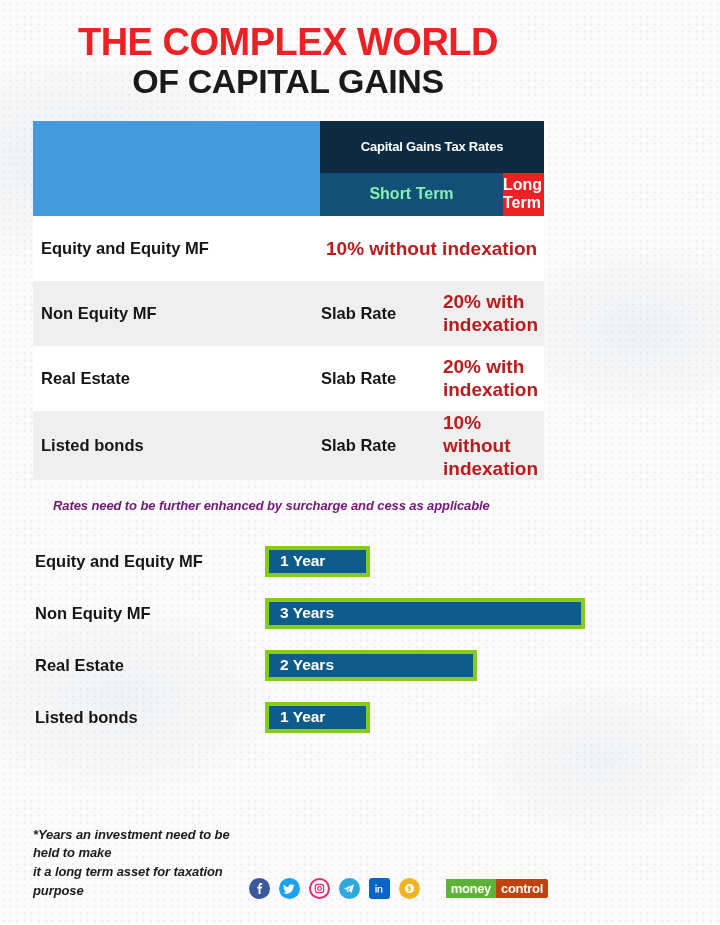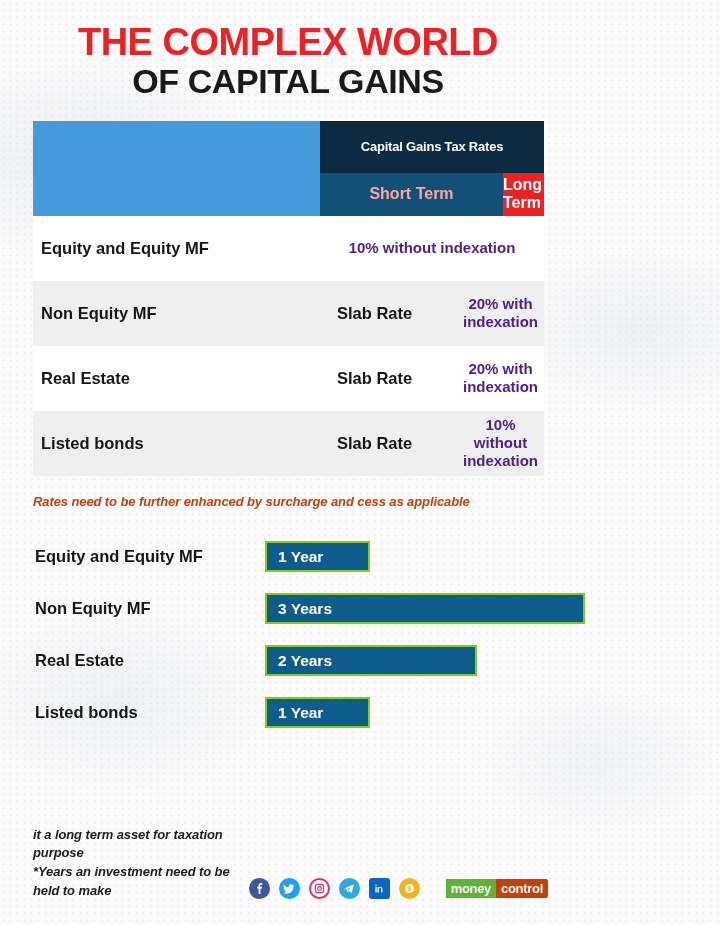--- a/index.html
+++ b/index.html
@@ -83,21 +83,21 @@
     letter-spacing: -0.2px;
   }
   .t-head-row2 { display: flex; height: 43px; }
   .t-head-blank2 {
     width: 287px;
     background: #459ADC;
   }
   .t-head-short {
     width: 183px;
     background: #125077;
-    color: #fca5a5;
+    color: #86efac;
     font-size: 16px;
     font-weight: bold;
     display: flex;
     align-items: center;
     justify-content: center;
   }
   .t-head-long {
     flex: 1;
     background: #ED2024;
     color: #ffffff;
@@ -124,34 +124,34 @@
   }
   .t-c-short {
     width: 183px;
     text-align: center;
     font-size: 16.5px;
     font-weight: bold;
     color: #161616;
   }
   .t-c-long {
     flex: 1;
-    text-align: center;
-    font-size: 15px;
-    font-weight: bold;
-    color: #4c1d95;
+    text-align: left;
+    font-size: 19px;
+    font-weight: bold;
+    color: #b91c1c;
     line-height: 1.22;
     padding: 0 6px;
     box-sizing: border-box;
   }
   .table-note {
-    margin: 18px 0 0 0;
+    margin: 18px 0 0 20px;
     font-size: 13px;
     font-weight: bold;
     font-style: italic;
-    color: #c2410c;
+    color: #701a75;
     letter-spacing: -0.1px;
   }
 
   
   .sub-title-block { text-align: center; margin-top: 34px; }
   .sub-line1 {
     font-size: 25px;
     font-weight: bold;
     color: #ED2024;
     letter-spacing: -0.3px;
@@ -185,21 +185,21 @@
     flex: 1;
     position: relative;
     height: 31px;
   }
   .bar-fill {
     position: absolute;
     left: 0;
     top: 0;
     height: 31px;
     background: #0E5C8C;
-    border: 2px solid #84cc16;
+    border: 4px solid #84cc16;
     box-sizing: border-box;
     display: flex;
     align-items: center;
   }
   .bar-value {
     color: #ffffff;
     font-size: 15.5px;
     font-weight: bold;
     padding-left: 11px;
     white-space: nowrap;
@@ -373,22 +373,22 @@
       <div class="bar-track">
         <div class="bar-fill" style="width:105px">
           <span class="bar-value">1 Year</span>
         </div>
       </div>
     </div>
   </div>
 
   <div class="footer">
     <div class="footer-note">
+      <div>*Years an investment need to be held to make</div>
       <div>it a long term asset for taxation purpose</div>
-      <div>*Years an investment need to be held to make</div>
     </div>
 
     <div class="social">
       <div class="s-icon s-fb">
         <svg width="11" height="11" viewBox="0 0 24 24" fill="#ffffff">
             <path d="M15 4h3V0h-3c-2.8 0-5 2.2-5 5v3H7v4h3v12h4V12h3l1-4h-4V5c0-.6.4-1 1-1z"></path>
           </svg>
       </div>
       <div class="s-icon s-tw">
         <svg width="12" height="12" viewBox="0 0 24 24" fill="#ffffff">

